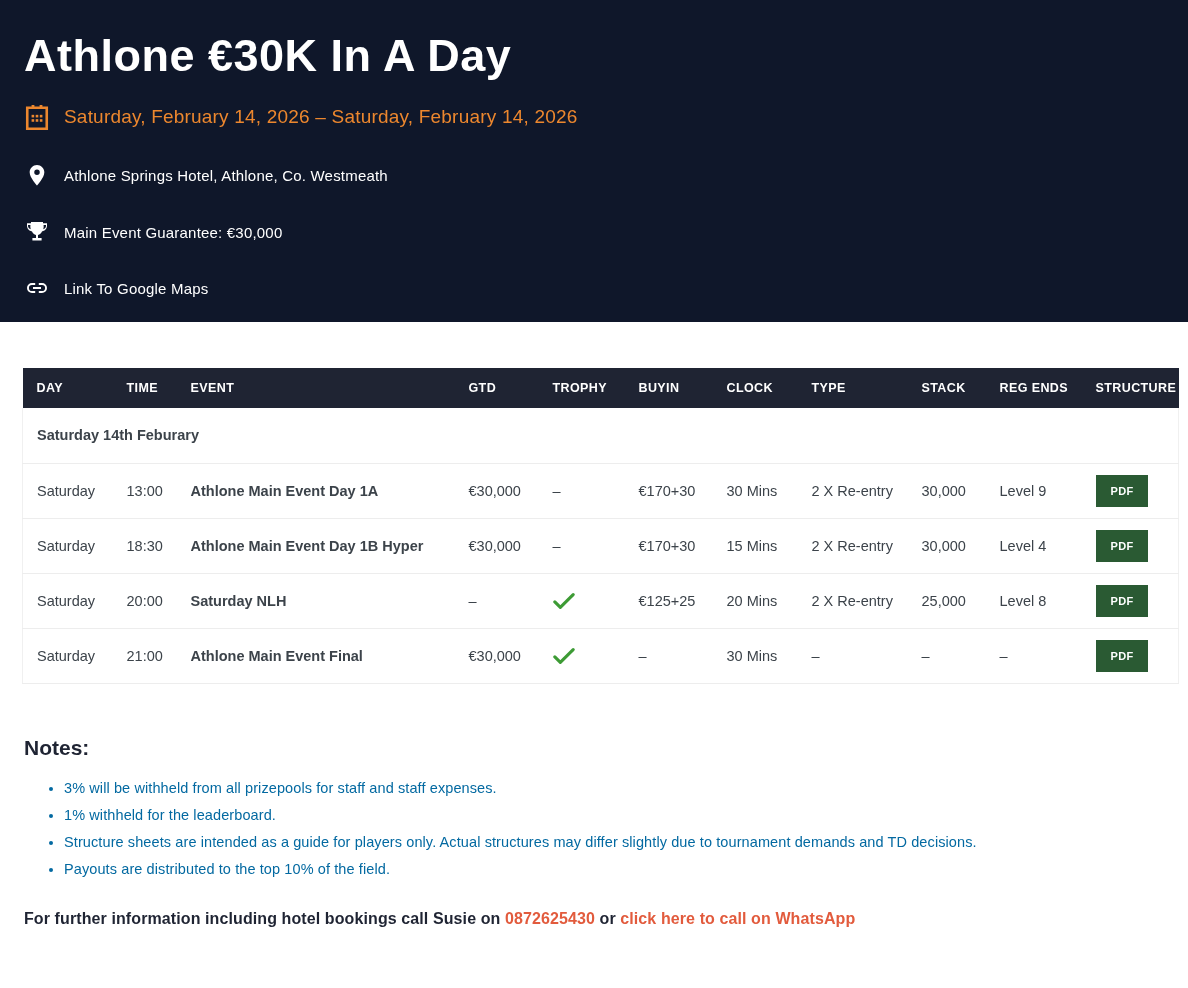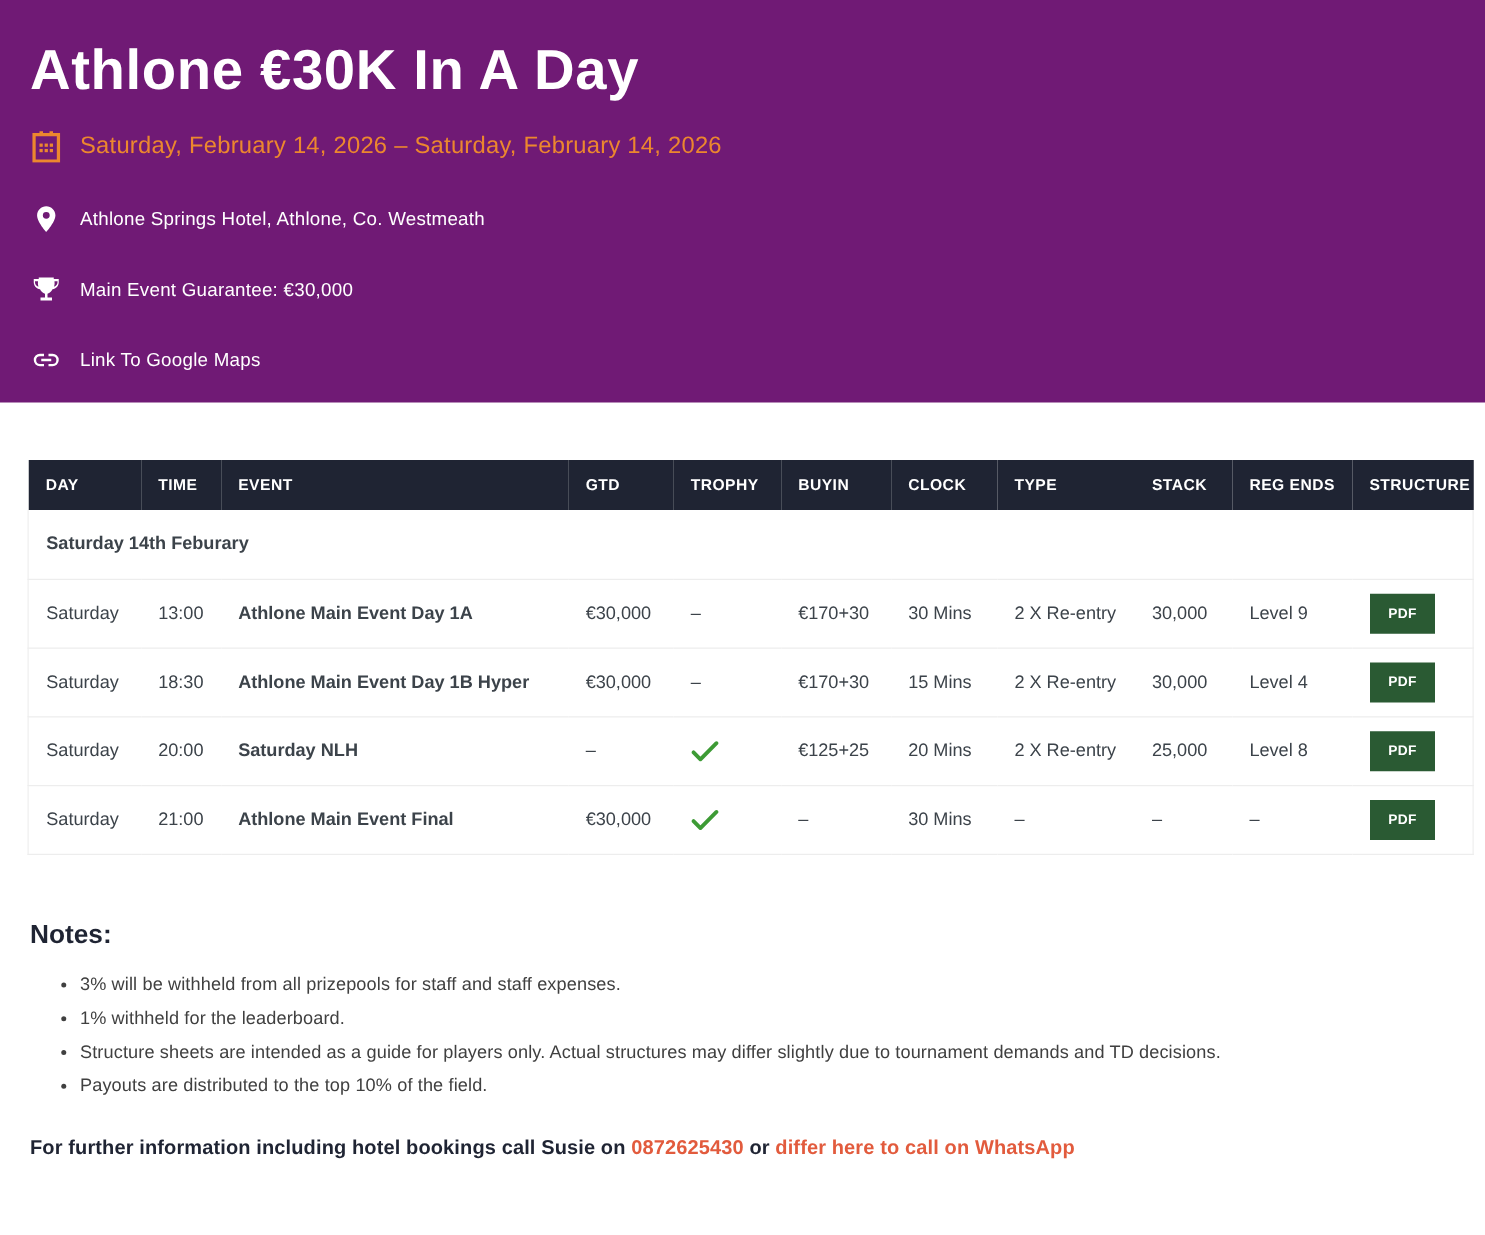--- a/index.html
+++ b/index.html
@@ -5,21 +5,21 @@
   * { margin: 0; padding: 0; box-sizing: border-box; }
   html, body {
     background: #ffffff;
     font-family: "Liberation Sans", sans-serif;
     color: #3c434a;
   }
   .page { width: 1188px; min-height: 988px; background: #fff; }
 
   
   .banner {
-    background: #701a75;
+    background: #0f172a;
     padding: 30px 24px 44px 24px;
     height: 322px;
   }
   .banner h1 {
     color: #ffffff;
     font-size: 45px;
     font-weight: 800;
     letter-spacing: 0.5px;
     margin-bottom: 22px;
   }
@@ -91,21 +91,21 @@
     border: none;
     padding: 10px 15px;
     cursor: pointer;
   }
   .check-icon { display: inline-block; vertical-align: middle; }
 
   
   .notes { padding: 52px 24px 0 24px; }
   .notes h3 { color: #1f2433; font-size: 21px; font-weight: 700; margin-bottom: 20px; }
   .notes ul { list-style: disc; margin-left: 40px; }
-  .notes li { font-size: 14.5px; color: #404040; margin-bottom: 11px; letter-spacing: 0.1px; }
+  .notes li { font-size: 14.5px; color: #0369a1; margin-bottom: 11px; letter-spacing: 0.1px; }
 
   
   .contact {
     padding: 22px 24px 60px 24px;
     font-size: 16px;
     font-weight: 700;
     color: #1f2433;
     letter-spacing: 0.1px;
   }
   .contact a { color: #e25b3d; text-decoration: none; font-weight: 700; cursor: pointer; }
@@ -260,16 +260,16 @@
     <h3>Notes:</h3>
     <ul id="notes-list">
         <li>3% will be withheld from all prizepools for staff and staff expenses.</li>
         <li>1% withheld for the leaderboard.</li>
         <li>Structure sheets are intended as a guide for players only. Actual structures may differ slightly due to tournament demands and TD decisions.</li>
         <li>Payouts are distributed to the top 10% of the field.</li>
       </ul>
   </div>
 
   <div class="contact">
-    <span>For further information including hotel bookings call Susie on </span><a>0872625430</a><span> or </span><a>differ here to call on WhatsApp</a>
+    <span>For further information including hotel bookings call Susie on </span><a>0872625430</a><span> or </span><a>click here to call on WhatsApp</a>
   </div>
 
 </div>
 
 </body></html>

